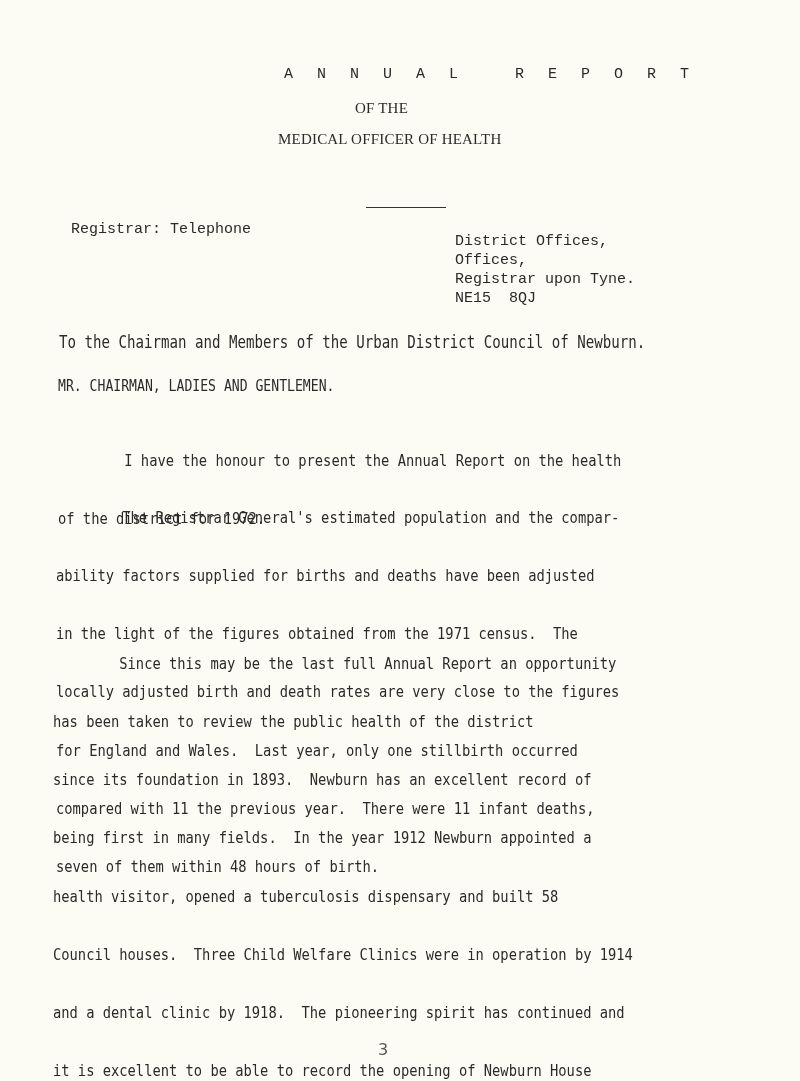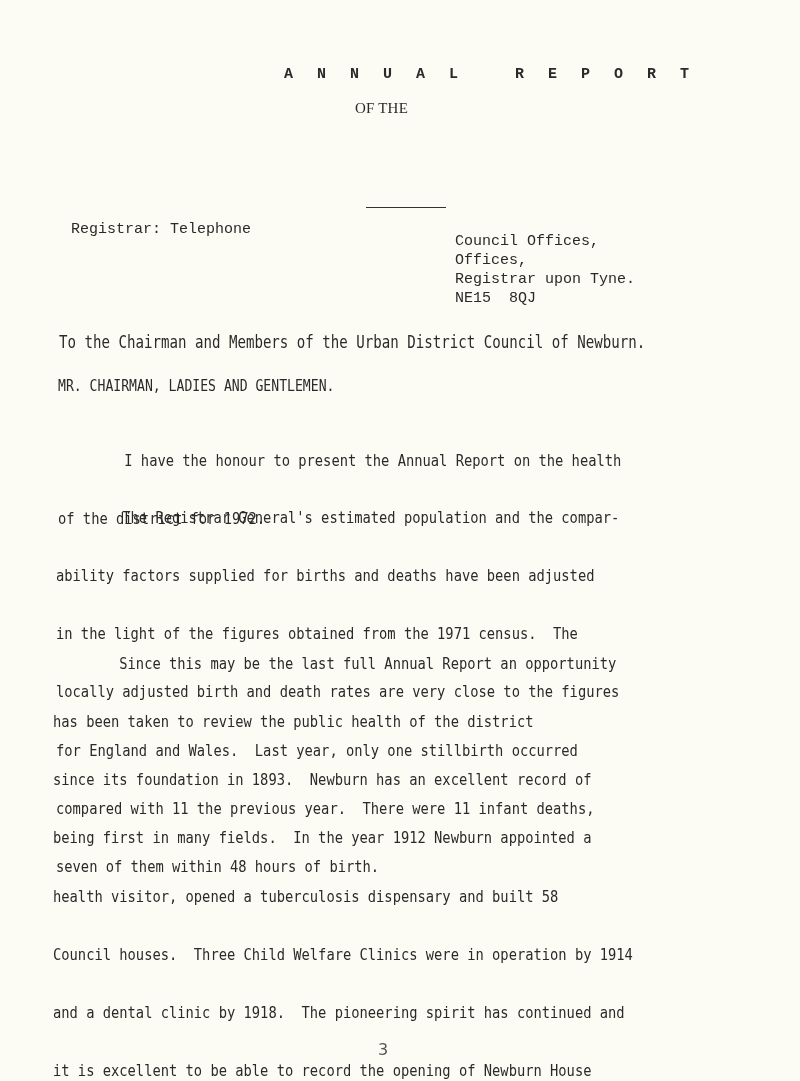--- a/index.html
+++ b/index.html
@@ -22,28 +22,29 @@
     letter-spacing: 0px;
   }
   .line { display: block; white-space: pre; }
   .pageno { font-family: "DejaVu Sans", sans-serif; font-size: 16px; color: #555; }
 </style>
 </head>
 <body>
 
 <div class="page">
 
-  <div class="abs title-spaced" style="left:284px; top:66px;font-weight:bold;">A N N U A L   R E P O R T</div>
+  <div class="abs title-spaced" style="left:284px; top:66px;">A N N U A L   R E P O R T</div>
   <div class="abs hdr" style="left:355px; top:100px;">OF THE</div>
+  <div class="abs hdr" style="left:278px; top:131px;">MEDICAL OFFICER OF HEALTH</div>
 
   <div class="rule" style="left:366px; top:207px; width:80px;"></div>
 
   <div class="abs addr" style="left:71px; top:220px;"><span>Registrar:</span> <span>Telephone</span></div>
 
-  <div class="abs addr" style="left:455px; top:232px;"><span class="line">Council Offices,</span><span class="line">Offices,</span><span class="line">Registrar upon Tyne.</span><span class="line">NE15  8QJ</span></div>
+  <div class="abs addr" style="left:455px; top:232px;"><span class="line">District Offices,</span><span class="line">Offices,</span><span class="line">Registrar upon Tyne.</span><span class="line">NE15  8QJ</span></div>
 
   <div class="abs body-para" style="left:59px; top:333px; font-size:17px; transform:scaleX(0.83);">To the Chairman and Members of the Urban District Council of Newburn.</div>
   <div class="abs body-para" style="left:58px; top:376px; transform:scaleX(0.82);">MR. CHAIRMAN, LADIES AND GENTLEMEN.</div>
 
   <div class="abs body-para" style="left:58px; top:412px;">
     <span class="line">        I have the honour to present the Annual Report on the health</span>
     <span class="line">of the district for 1972.</span>
   </div>
 
   <div class="abs body-para" style="left:56px; top:469px;">

